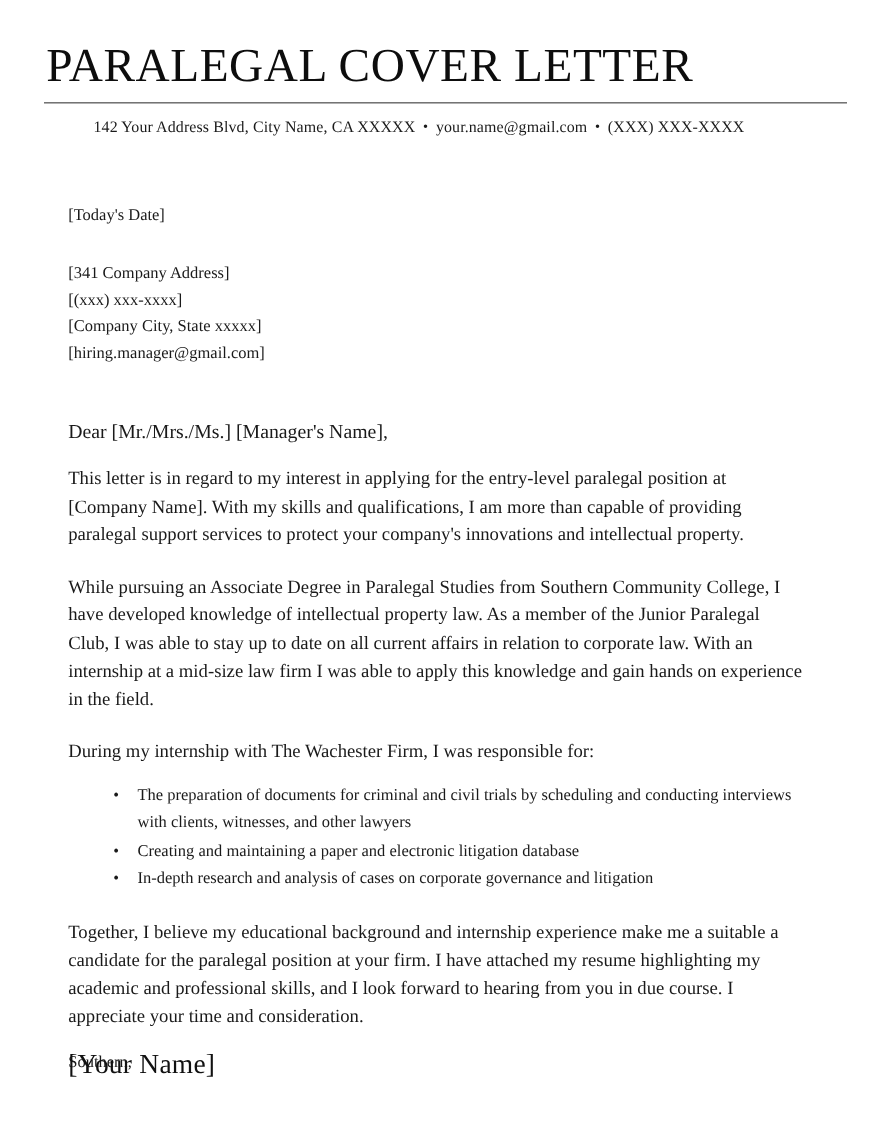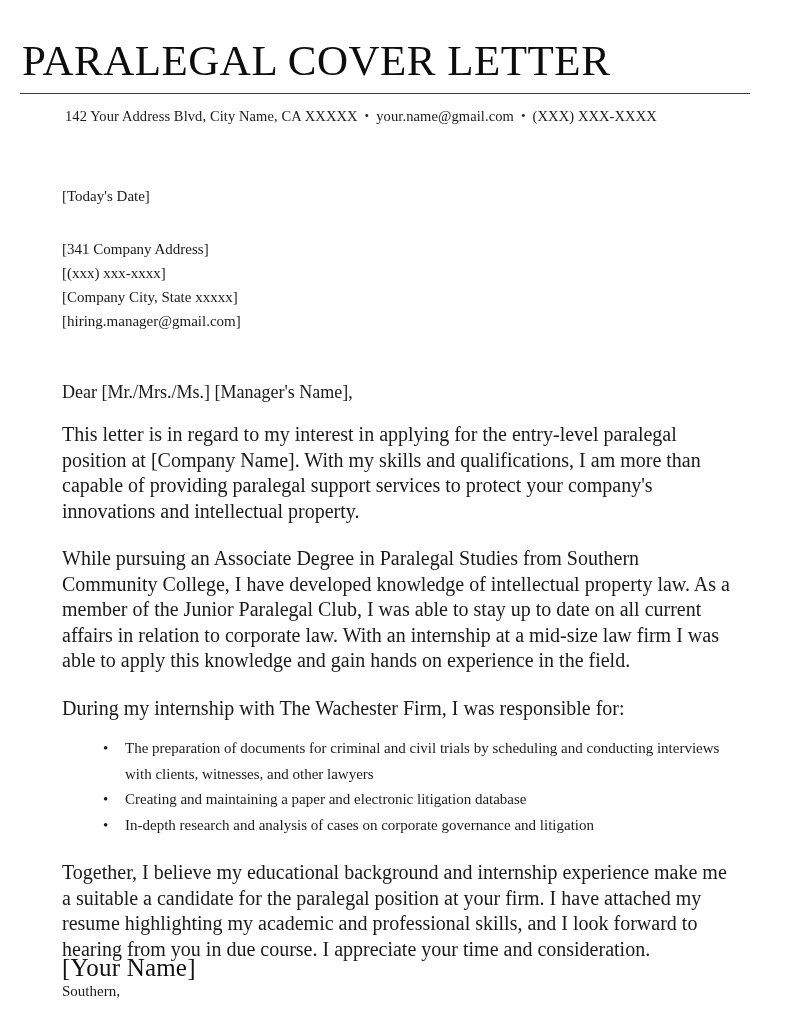--- a/index.html
+++ b/index.html
@@ -19,21 +19,21 @@
     position: relative;
     width: 800px;
     height: 1035px;
     background: #ffffff;
     box-sizing: border-box;
     overflow: hidden;
   }
 
   
   .header {
-    padding: 38px 40px 0 20px;
+    padding: 38px 40px 0 40px;
   }
   .doc-title {
     font-family: "Liberation Serif", "DejaVu Serif", serif;
     font-size: 43px;
     font-weight: 400;
     letter-spacing: 0.5px;
     line-height: 1.05;
     color: #0d0d0d;
     margin: 0;
     padding: 0 0 10px 2px;
@@ -79,21 +79,21 @@
     line-height: 24px;
   }
 
   .salutation {
     margin-top: 50px;
     font-size: 18px;
     line-height: 1.0;
   }
 
   p.para {
-    font-size: 20px;
+    font-size: 17px;
     line-height: 25.5px;
     margin: 22px 0 0 0;
     text-align: left;
     color: #1a1a1a;
   }
   p.para.first {
     margin-top: 21px;
   }
 
   ul.duties {

